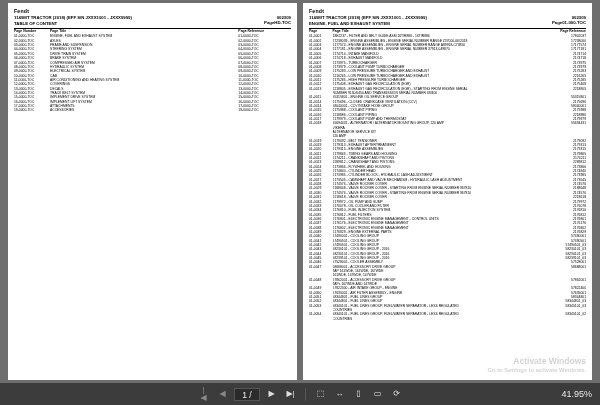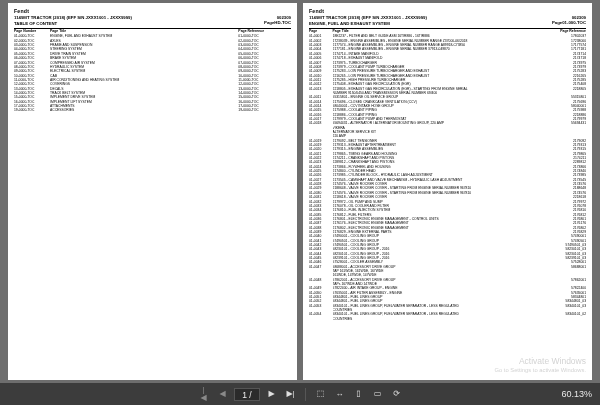--- a/index.html
+++ b/index.html
@@ -91,21 +91,21 @@
   .p2 .col-title { width: 78%; }
   .p2 .col-ref { width: 13.5%; text-align: right; }
   .watermark {
     position: absolute;
     right: 6px;
     bottom: 6px;
     text-align: right;
     color: #d3d3d3;
     font-size: 8.5px;
     line-height: 1.25;
-    font-weight: normal;
+    font-weight: bold;
     pointer-events: none;
   }
   .watermark .wm2 { font-size: 5.8px; }
   #toolbar {
     position: absolute;
     left: 0;
     bottom: 0;
     width: 600px;
     height: 22px;
     background: #3c3c3c;
@@ -644,16 +644,16 @@
       <div class="page-field">1 / 3501</div>
     </div>
     <button class="tb-btn">▶</button>
     <button class="tb-btn">▶|</button>
     <div class="sep"></div>
     <button class="tb-btn">⬚</button>
     <button class="tb-btn">↔</button>
     <button class="tb-btn">▯</button>
     <button class="tb-btn">▭</button>
     <button class="tb-btn">⟳</button>
-    <div class="zoom-label">60.13%</div>
+    <div class="zoom-label">41.95%</div>
   </div>
 
 </div>
 
 </body></html>

